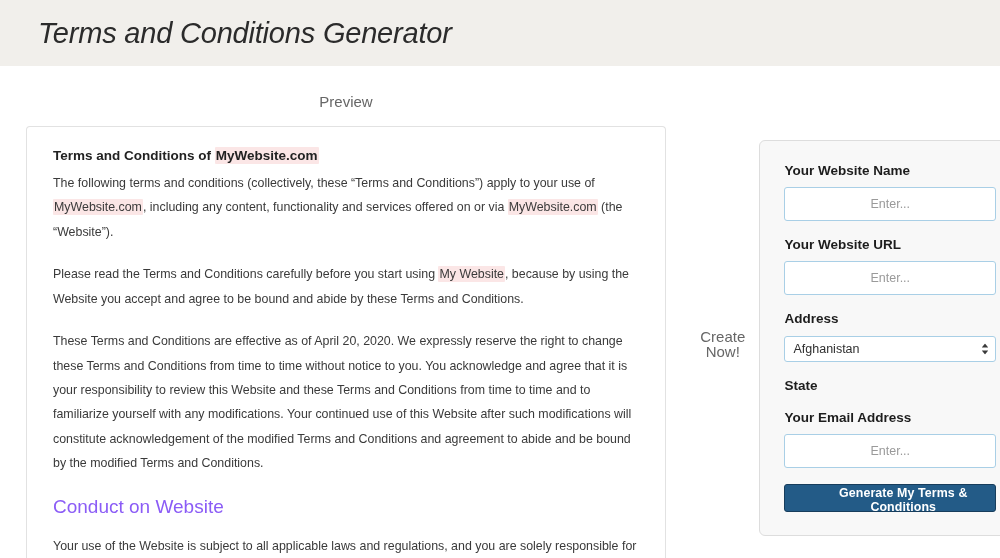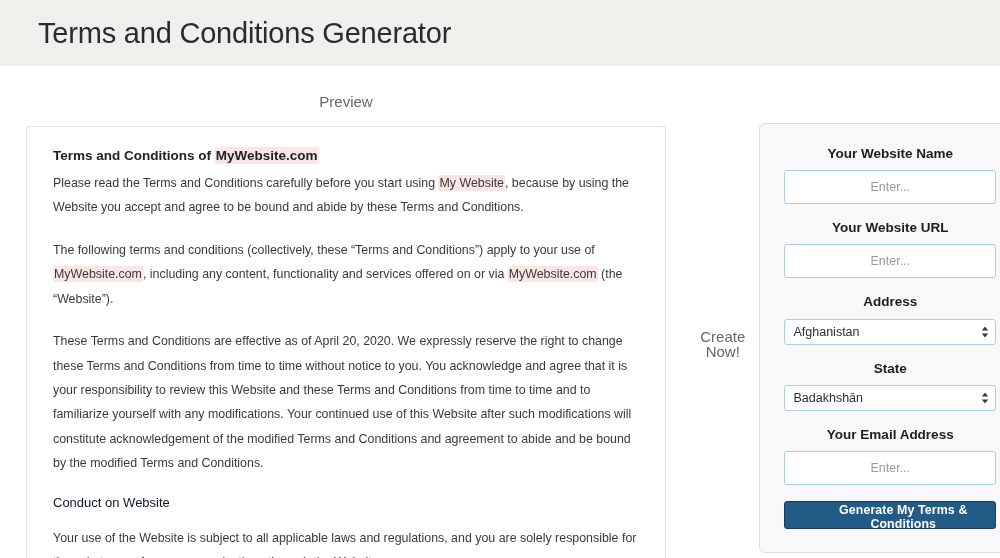--- a/index.html
+++ b/index.html
@@ -13,20 +13,21 @@
     font-family: "Liberation Sans", sans-serif;
   }
 
   
   .page-header {
     height: 66px;
     background: #f1efeb;
     display: flex;
     align-items: center;
     padding-left: 38px;
+    font-style: italic;
   }
   .page-header h1 {
     margin: 0;
     font-size: 29px;
     font-weight: 400;
     color: #2b2b2b;
     letter-spacing: -0.2px;
     line-height: 1;
   }
 
@@ -68,23 +69,23 @@
     overflow: hidden;
   }
   .doc-title {
     font-size: 13.5px;
     font-weight: bold;
     color: #222222;
     margin: 0 0 5px 0;
     line-height: 1.4;
   }
   .doc-h2 {
-    font-size: 13px;
+    font-size: 19px;
     font-weight: 400;
-    color: #0f172a;
+    color: #8b5cf6;
     margin: 0 0 14px 0;
     line-height: 1.4;
   }
   .doc-p {
     font-size: 12.4px;
     color: #3a3a3a;
     line-height: 1.97;
     margin: 0 0 18px 0;
     text-align: left;
   }
@@ -104,21 +105,20 @@
   }
   .field { margin-bottom: 16px; }
   .field:last-of-type { margin-bottom: 16px; }
   .field-label {
     display: block;
     font-size: 13.5px;
     font-weight: bold;
     color: #1d1d1d;
     margin-bottom: 8px;
     line-height: 1.2;
-    text-align: center;
   }
   .text-input {
     width: 100%;
     height: 26px;
     border: 1px solid #a9cfe6;
     border-radius: 3px;
     background: #ffffff;
     font-size: 12.5px;
     font-family: "Liberation Sans", sans-serif;
     color: #333333;
@@ -179,22 +179,22 @@
 
 <div class="content">
 
   <div class="col-preview">
     <div class="col-title">Preview</div>
     <div class="preview-panel">
       <div class="doc-title">
         <span>Terms and Conditions of </span><span class="hl">MyWebsite.com</span>
       </div>
       <div id="preview-paragraphs">
+          <div class="doc-p"><span>The following terms and conditions (collectively, these “Terms and Conditions”) apply to your use of </span><span class="hl">MyWebsite.com</span><span>, including any content, functionality and services offered on or via </span><span class="hl">MyWebsite.com</span><span> (the “Website”).</span></div>
           <div class="doc-p"><span>Please read the Terms and Conditions carefully before you start using </span><span class="hl">My Website</span><span>, because by using the Website you accept and agree to be bound and abide by these Terms and Conditions.</span></div>
-          <div class="doc-p"><span>The following terms and conditions (collectively, these “Terms and Conditions”) apply to your use of </span><span class="hl">MyWebsite.com</span><span>, including any content, functionality and services offered on or via </span><span class="hl">MyWebsite.com</span><span> (the “Website”).</span></div>
           <div class="doc-p"><span>These Terms and Conditions are effective as of April 20, 2020. We expressly reserve the right to change these Terms and Conditions from time to time without notice to you. You acknowledge and agree that it is your responsibility to review this Website and these Terms and Conditions from time to time and to familiarize yourself with any modifications. Your continued use of this Website after such modifications will constitute acknowledgement of the modified Terms and Conditions and agreement to abide and be bound by the modified Terms and Conditions.</span></div>
         </div>
       <div class="doc-h2">Conduct on Website</div>
       <div id="preview-section-paragraphs">
           <div class="doc-p"><span>Your use of the Website is subject to all applicable laws and regulations, and you are solely responsible for the substance of your communications through the Website.</span></div>
         </div>
     </div>
   </div>
 
   <div class="col-create">
@@ -212,31 +212,20 @@
               <span class="select-arrows">
                 <svg width="8" height="11" viewBox="0 0 8 11">
                   <path d="M4 0 L7.2 4 L0.8 4 Z" fill="#3a3a3a"></path>
                   <path d="M4 11 L0.8 7 L7.2 7 Z" fill="#3a3a3a"></path>
                 </svg>
               </span>
             </div>
           </div>
           <div class="field">
             <label class="field-label">State</label>
-            <div class="select-wrap">
-              <div class="select-box">
-                <span>Badakhshān</span>
-              </div>
-              <span class="select-arrows">
-                <svg width="8" height="11" viewBox="0 0 8 11">
-                  <path d="M4 0 L7.2 4 L0.8 4 Z" fill="#3a3a3a"></path>
-                  <path d="M4 11 L0.8 7 L7.2 7 Z" fill="#3a3a3a"></path>
-                </svg>
-              </span>
-            </div>
           </div>
           <div class="field"><label class="field-label">Your Email Address</label><input class="text-input" type="text" placeholder="Enter..." style=""></div>
         </div>
       <button class="generate-btn">Generate My Terms &amp; Conditions</button>
     </div>
   </div>
 
 </div>
 
 </body></html>

